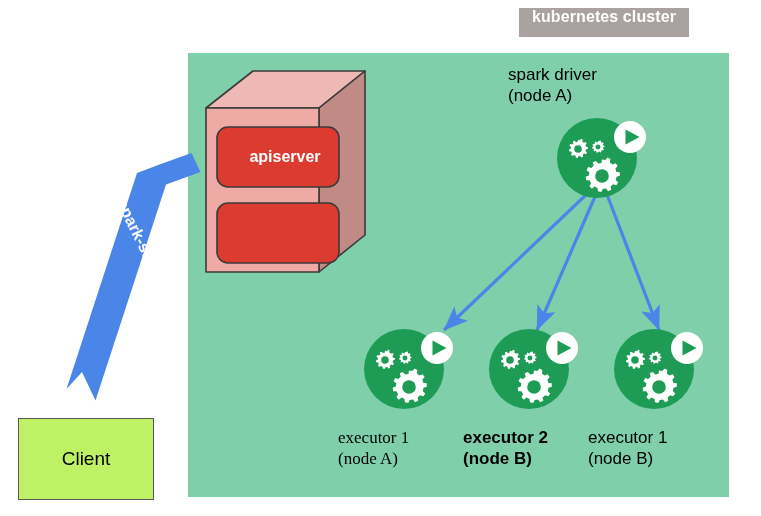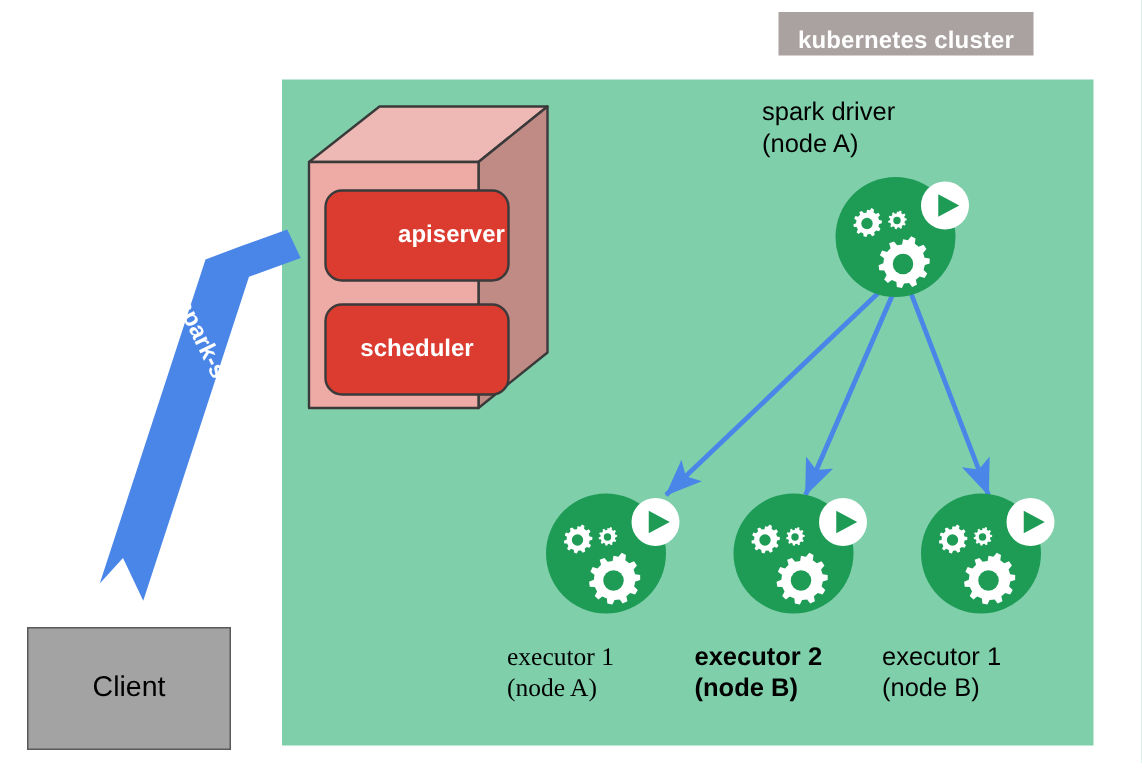--- a/index.html
+++ b/index.html
@@ -31,21 +31,21 @@
 
   
   .cluster-label {
     position: absolute;
     left: 519px;
     top: 8px;
     width: 170px;
     height: 29px;
     background: #aaa1a1;
     display: flex;
-    align-items: flex-end;
+    align-items: flex-start;
     justify-content: center;
     color: #ffffff;
     font-size: 16px;
     font-weight: bold;
     letter-spacing: 0.1px;
   }
 
   
   .cluster-box {
     position: absolute;
@@ -56,21 +56,21 @@
     background: #7fcfab;
   }
 
   
   .client-box {
     position: absolute;
     left: 18px;
     top: 418px;
     width: 134px;
     height: 80px;
-    background: #a3a3a3;
+    background: #bef264;
     border: 1px solid #595959;
     display: flex;
     align-items: center;
     justify-content: center;
     color: #000000;
     font-size: 19px;
   }
 
   
   .node-label {
@@ -90,21 +90,21 @@
   .cube-text {
     position: absolute;
     color: #ffffff;
     font-size: 16px;
     font-weight: bold;
     display: flex;
     align-items: center;
     justify-content: center;
     pointer-events: none;
   }
-  .txt-apiserver { left: 219px; top: 130px; width: 132px; height: 54px; margin-left: 16px; }
+  .txt-apiserver { left: 219px; top: 130px; width: 132px; height: 54px; }
   .txt-scheduler { left: 219px; top: 206px; width: 118px; height: 54px; }
 
   
   .submit-text {
     position: absolute;
     left: 72px;
     top: 236px;
     width: 140px;
     height: 20px;
     color: #ffffff;
@@ -252,21 +252,20 @@
       </g>
       <g>
         <circle cx="687" cy="348" r="16" fill="#ffffff"></circle>
         <path d="M682.5,340.5 L696.5,348 L682.5,355.5 Z" fill="#1e9c56"></path>
       </g>
     </g>
 
   </svg>
 
   <div class="cube-text txt-apiserver">apiserver</div>
-  <div class="cube-text txt-scheduler">scheduler</div>
 
   <div class="submit-text">spark-submit</div>
 
   <div class="node-label lbl-driver">spark driver
 (node A)</div>
   <div class="node-label lbl-exec1">executor 1
 (node A)</div>
   <div class="node-label lbl-exec2">executor 2
 (node B)</div>
   <div class="node-label lbl-exec3">executor 1

